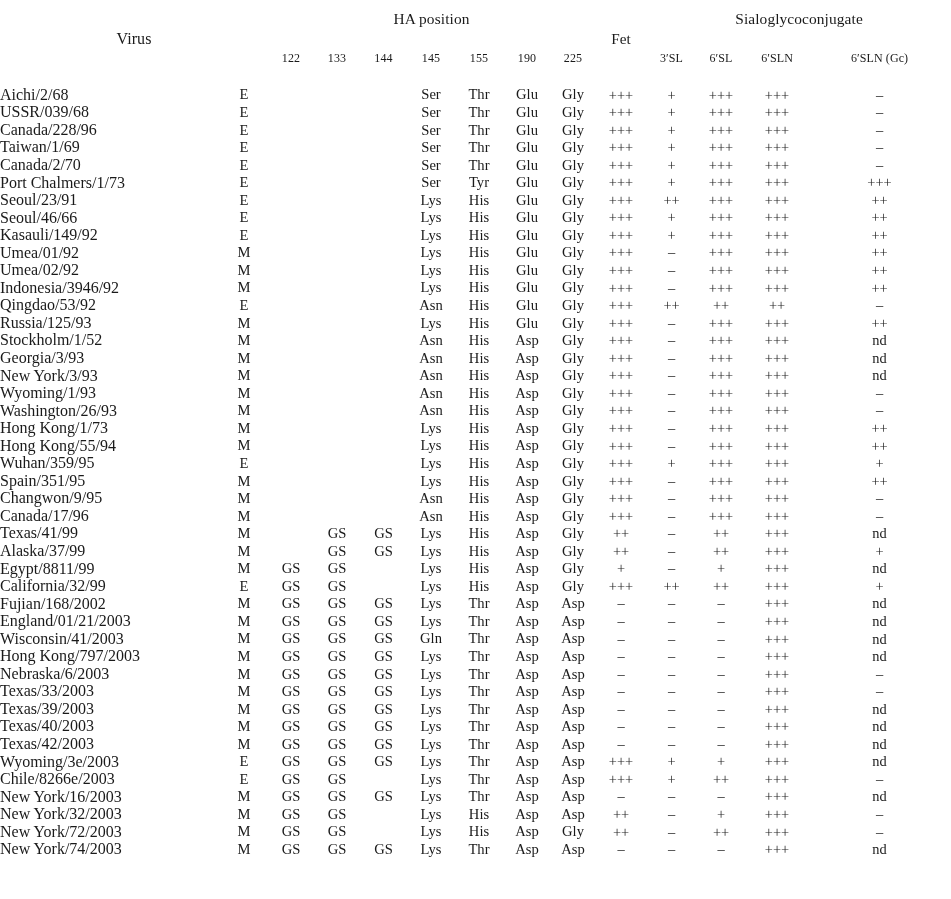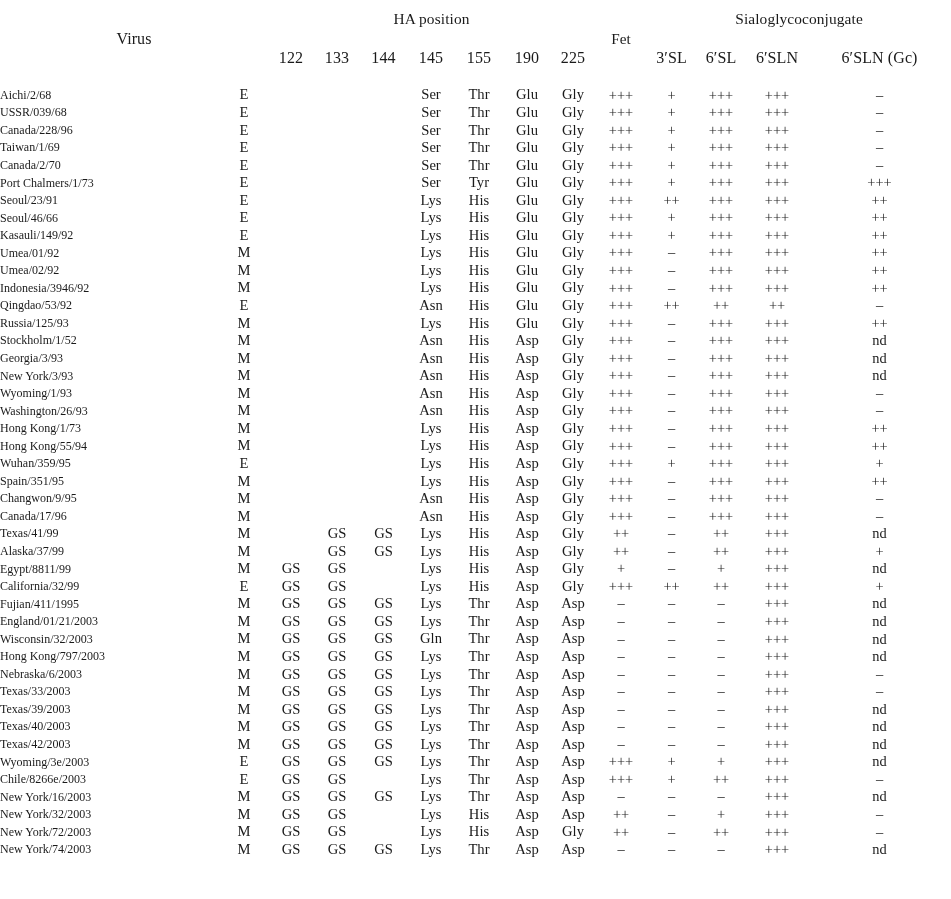--- a/index.html
+++ b/index.html
@@ -46,42 +46,42 @@
     text-align: center;
     font-size: 15.4px;
     letter-spacing: .1px;
   }
   th.grp {
     height: 38px;
     text-align: center;
   }
   th.sub {
     height: 39px;
-    font-size: 16px;
+    font-size: 12px;
   }
   th.virus-head {
     height: 77px;
     font-size: 16px;
   }
   th.fet-head {
     height: 77px;
     font-size: 15.2px;
   }
 
   
   tbody td {
     height: 17.55px;
     text-align: center;
     font-size: 14.6px;
     white-space: nowrap;
   }
   td.virus-name {
     text-align: left;
     padding-left: 13px;
-    font-size: 12px;
+    font-size: 16px;
   }
   tbody tr.spacer-top td { height: 9px; }
   tbody tr.spacer-bot td { height: 11px; }
 
   .sym { font-size: 14.4px; }
 </style>
 </head>
 <body>
 
 <div id="sheet">
@@ -600,21 +600,21 @@
           <td class="vr">His</td>
           <td class="vr">Asp</td>
           <td class="vr">Gly</td>
           <td class="vr sym">+++</td>
           <td class="vr sym">++</td>
           <td class="vr sym">++</td>
           <td class="vr sym">+++</td>
           <td class="sym">+</td>
         </tr>
         <tr>
-          <td class="virus-name">Fujian/411/1995</td>
+          <td class="virus-name">Fujian/168/2002</td>
           <td class="vl vr">M</td>
           <td class="vr">GS</td>
           <td class="vr">GS</td>
           <td class="vr">GS</td>
           <td class="vr">Lys</td>
           <td class="vr">Thr</td>
           <td class="vr">Asp</td>
           <td class="vr">Asp</td>
           <td class="vr sym">–</td>
           <td class="vr sym">–</td>
@@ -632,21 +632,21 @@
           <td class="vr">Thr</td>
           <td class="vr">Asp</td>
           <td class="vr">Asp</td>
           <td class="vr sym">–</td>
           <td class="vr sym">–</td>
           <td class="vr sym">–</td>
           <td class="vr sym">+++</td>
           <td class="sym">nd</td>
         </tr>
         <tr>
-          <td class="virus-name">Wisconsin/32/2003</td>
+          <td class="virus-name">Wisconsin/41/2003</td>
           <td class="vl vr">M</td>
           <td class="vr">GS</td>
           <td class="vr">GS</td>
           <td class="vr">GS</td>
           <td class="vr">Gln</td>
           <td class="vr">Thr</td>
           <td class="vr">Asp</td>
           <td class="vr">Asp</td>
           <td class="vr sym">–</td>
           <td class="vr sym">–</td>

